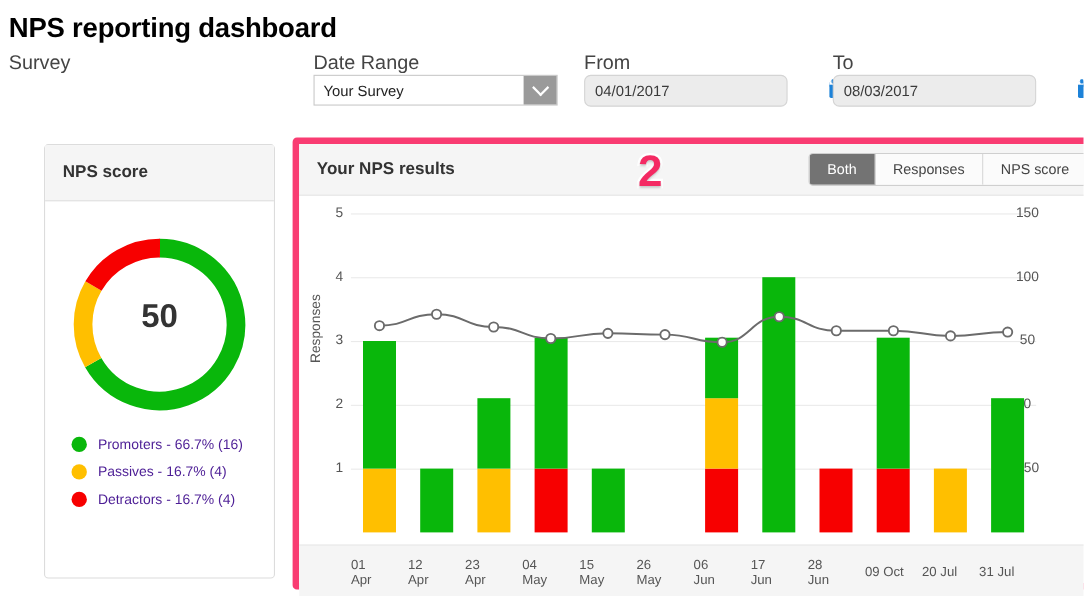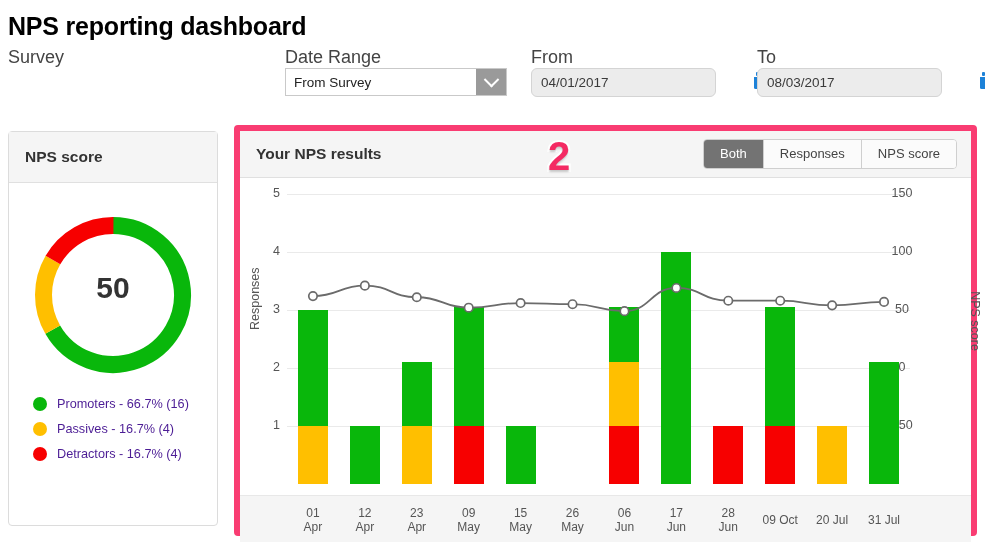--- a/index.html
+++ b/index.html
@@ -42,20 +42,21 @@
     background:#ececec;border:1px solid #d4d4d4;border-radius:6px;
     font-size:13.5px;color:#3a3a3a;padding-left:9px;line-height:27px;
     white-space:nowrap;overflow:hidden;
   }
   .cal-icon{margin-left:9px;display:block;}
 
   
   .card{
     position:absolute;background:#fff;border:1px solid #dcdcdc;border-radius:4px;
     box-sizing:border-box;
+    margin-left:32px;
   }
   .card-head{
     background:#f5f5f5;border-bottom:1px solid #e0e0e0;
     height:50px;display:flex;align-items:center;padding:0 16px;
     font-size:15.5px;font-weight:bold;color:#333;
   }
 
   
   #nps-card{left:8px;top:131px;width:210px;height:395px;}
   .donut-area{position:relative;height:208px;}
@@ -113,40 +114,40 @@
 
   .bars{position:absolute;left:47px;right:61px;top:0;bottom:58px;}
   .bar-slot{position:absolute;bottom:0;top:0;}
   .seg{position:absolute;left:0;right:0;}
 
   .xband{
     position:absolute;left:0;right:0;bottom:0;height:46px;
     background:#f5f5f5;border-top:1px solid #e8e8e8;
   }
   .xlabel{
-    position:absolute;bottom:8px;text-align:center;font-size:12px;color:#555;
+    position:absolute;bottom:8px;font-size:12px;color:#555;
     line-height:14px;
   }
   svg.lineover{position:absolute;left:0;top:0;pointer-events:none;}
 </style>
 </head>
 <body>
 
 <div class="page">
 
   <div class="page-title">NPS reporting dashboard</div>
 
   <div class="field" style="left:8px;">
     <div class="field-label">Survey</div>
   </div>
 
   <div class="field" style="left:285px;">
     <div class="field-label">Date Range</div>
     <div class="select-wrap" style="width:222px;">
-      <div class="select-value">From Survey</div>
+      <div class="select-value">Your Survey</div>
       <div class="select-arrow">
           <i class="chev"></i>
         </div>
     </div>
   </div>
 
   <div class="field" style="left:531px;">
     <div class="field-label">From</div>
     <div class="date-wrap">
       <div class="date-input">04/01/2017</div>
@@ -302,21 +303,21 @@
           </div>
           <div class="xlabel" style="left: 98.9167px; width: 51.9167px; bottom: 8px;">
             <div>12</div>
             <div>Apr</div>
           </div>
           <div class="xlabel" style="left: 150.833px; width: 51.9167px; bottom: 8px;">
             <div>23</div>
             <div>Apr</div>
           </div>
           <div class="xlabel" style="left: 202.75px; width: 51.9167px; bottom: 8px;">
-            <div>09</div>
+            <div>04</div>
             <div>May</div>
           </div>
           <div class="xlabel" style="left: 254.667px; width: 51.9167px; bottom: 8px;">
             <div>15</div>
             <div>May</div>
           </div>
           <div class="xlabel" style="left: 306.583px; width: 51.9167px; bottom: 8px;">
             <div>26</div>
             <div>May</div>
           </div>

